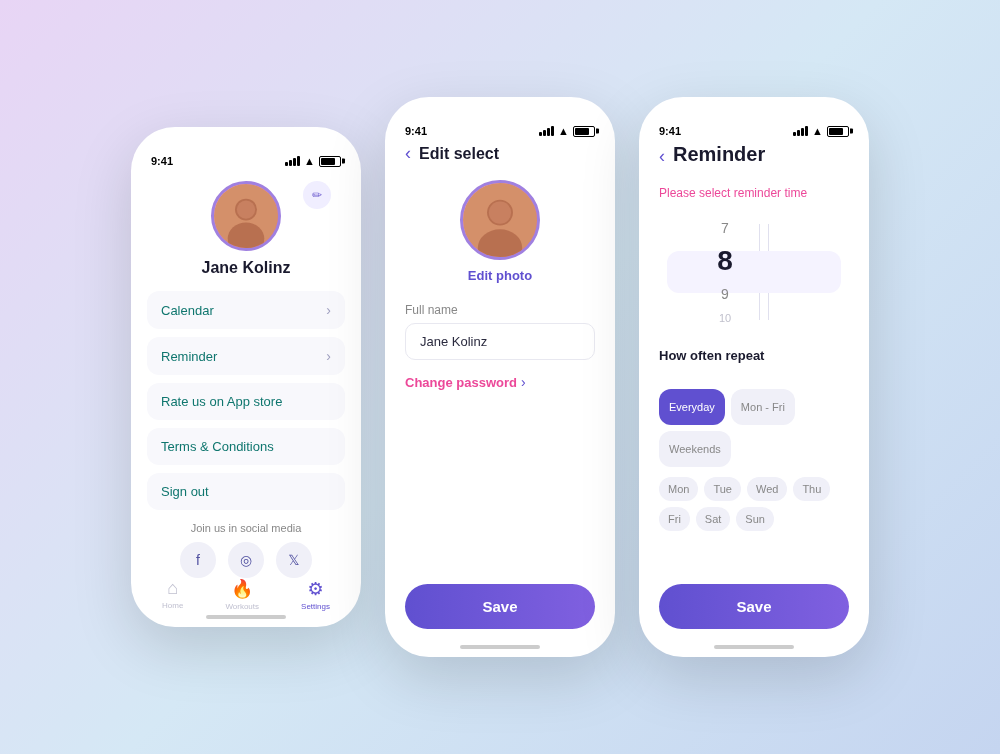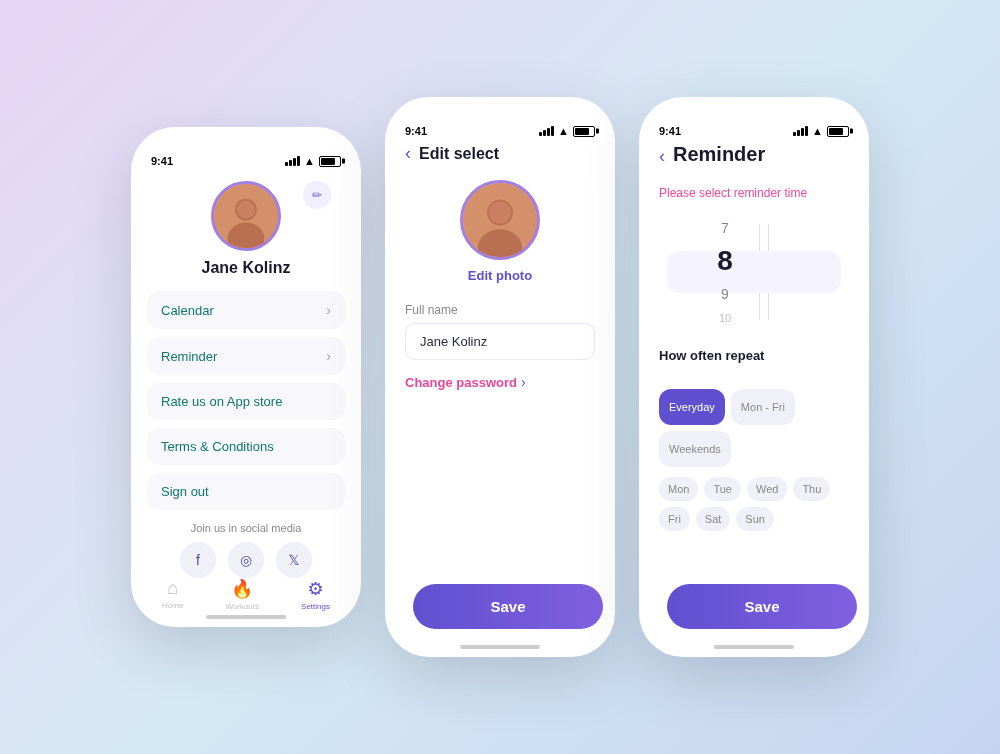--- a/index.html
+++ b/index.html
@@ -300,21 +300,21 @@
       padding: 14px;
       background: linear-gradient(90deg, #6050d0, #8060e0);
       color: #fff;
       border: none;
       border-radius: 28px;
       font-size: 15px;
       font-weight: 600;
       cursor: pointer;
       position: absolute;
       bottom: 28px;
-      left: 28px;
+      left: 20px;
       right: 20px;
       width: calc(100% - 40px);
     }
 
     
     .phone-3-content {
       padding: 0 20px;
     }
 
     .reminder-title {

